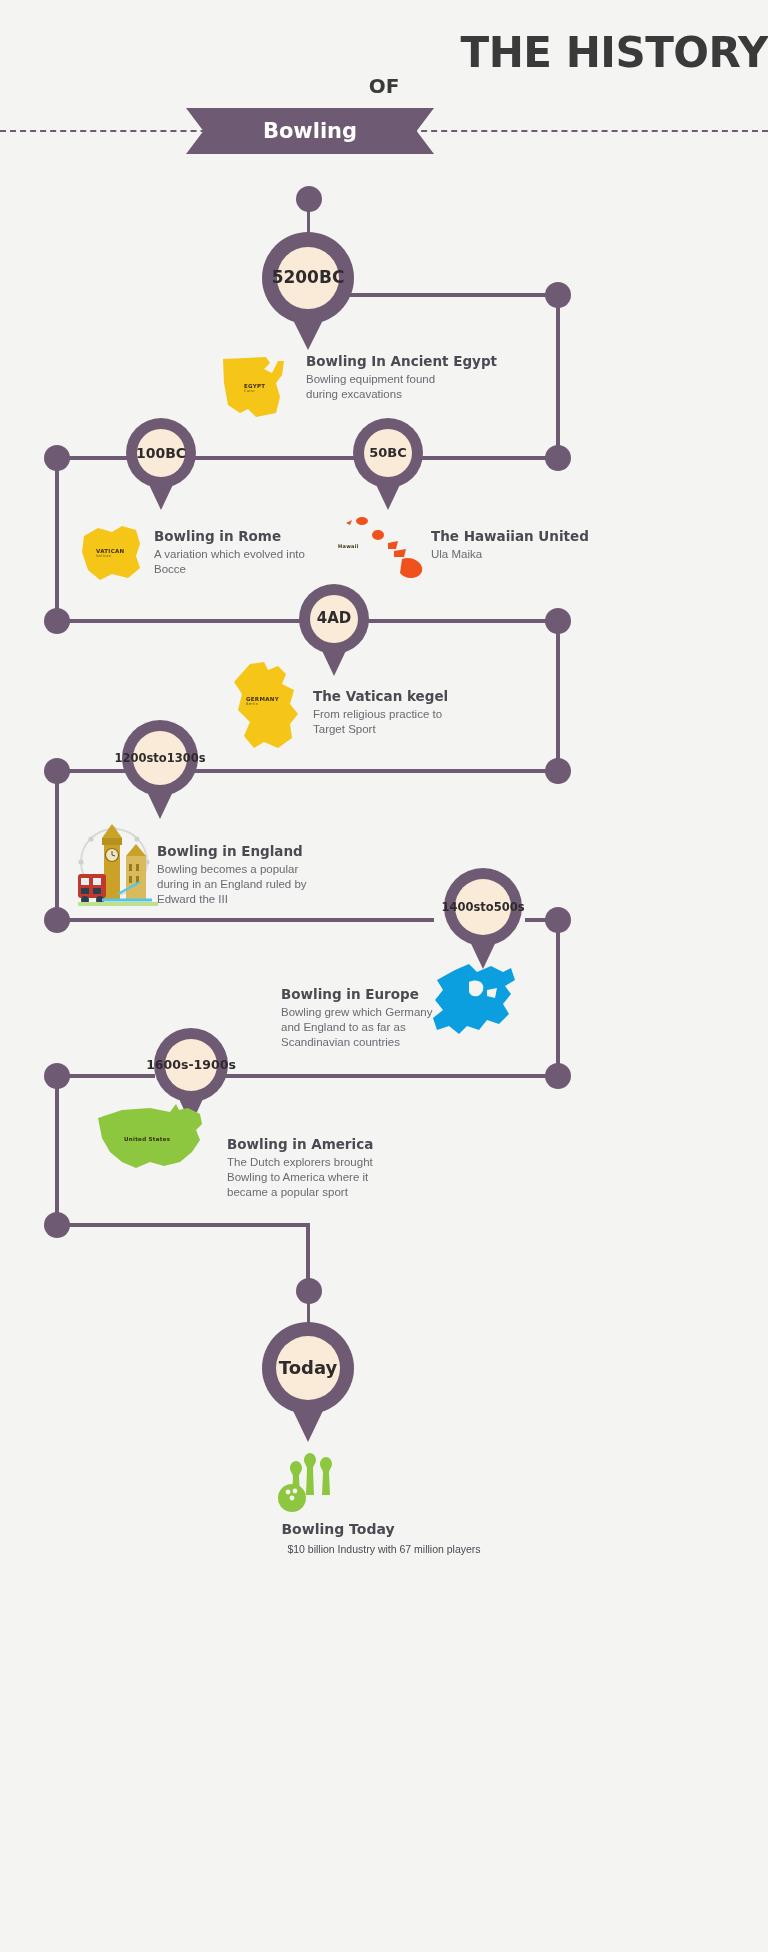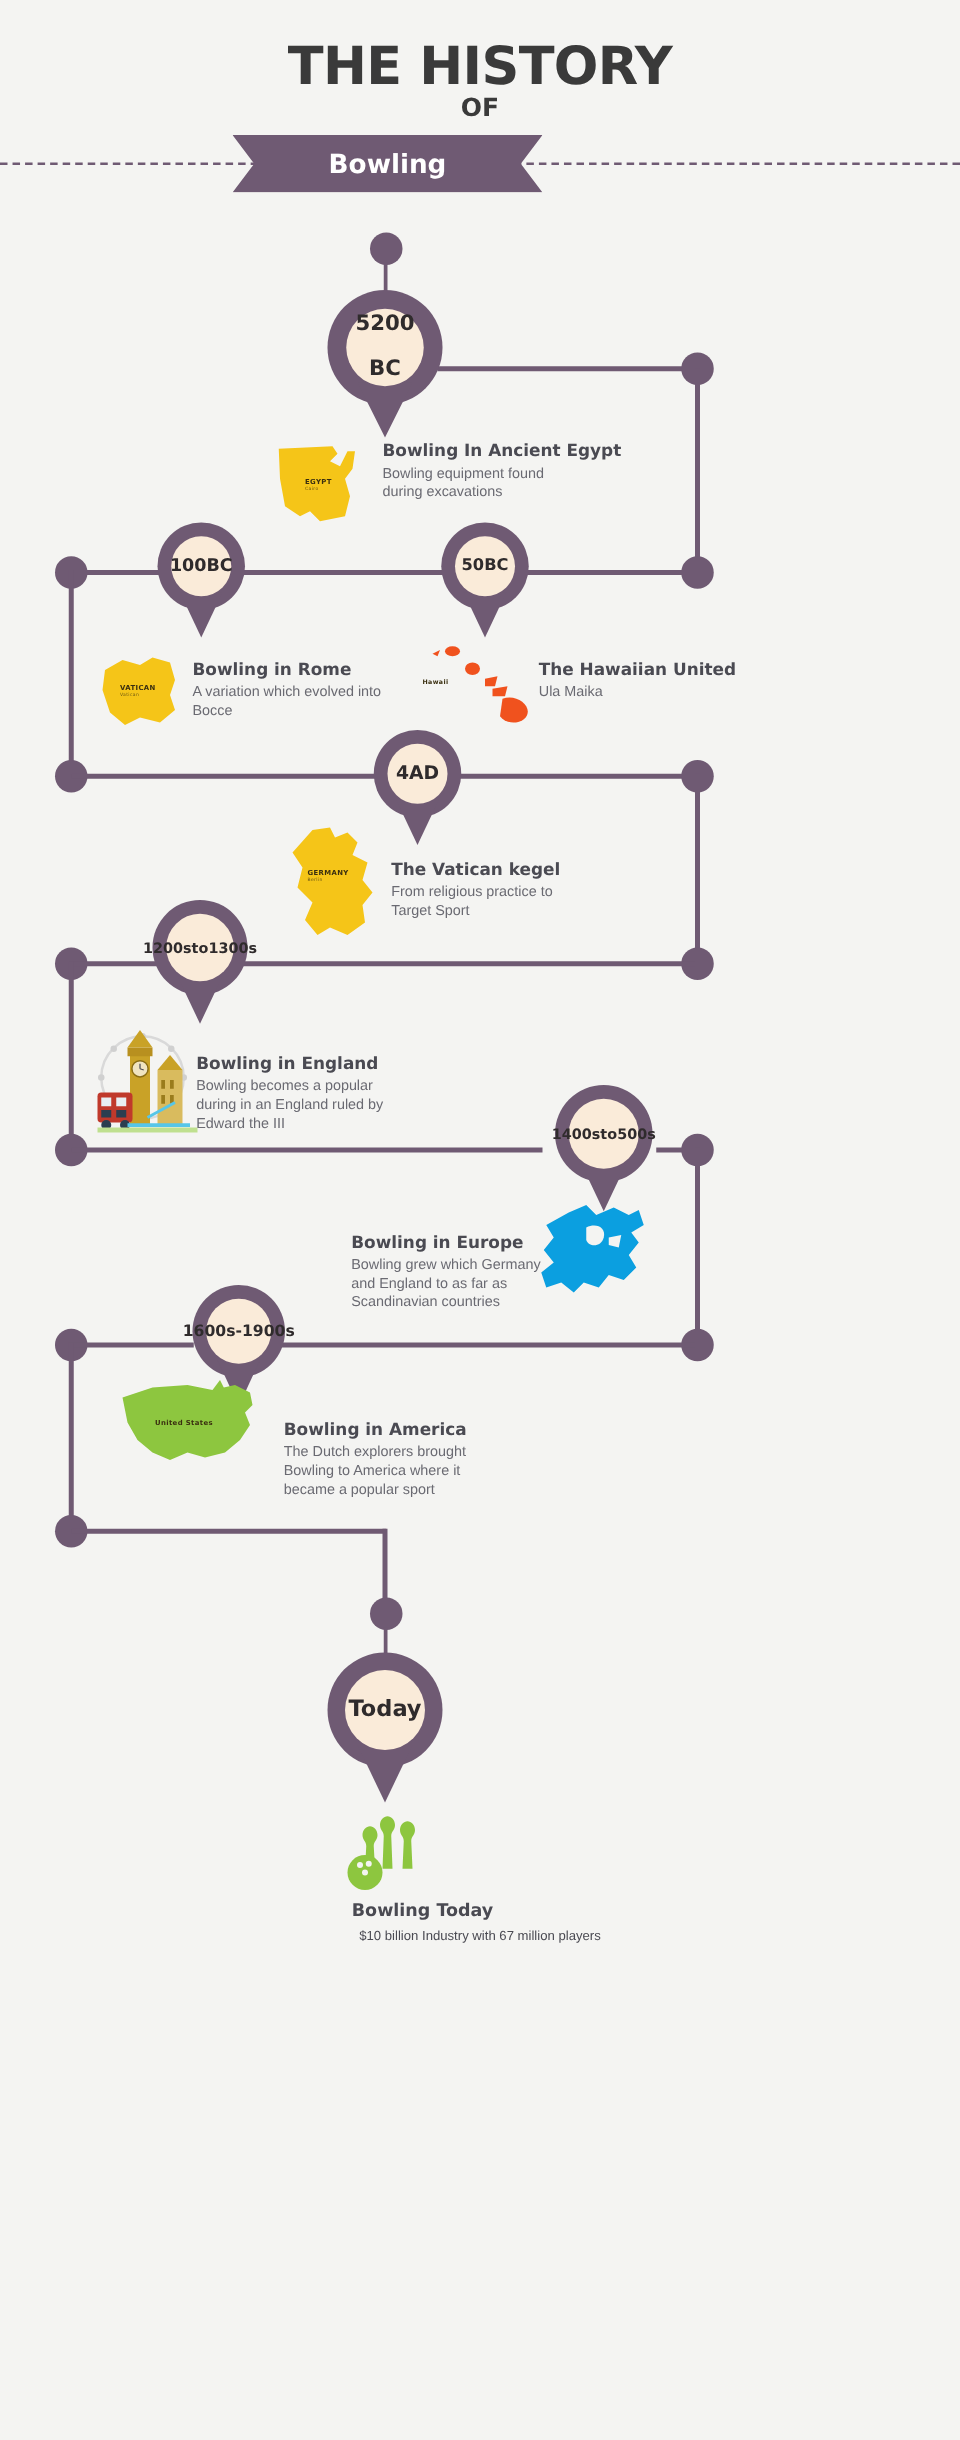--- a/index.html
+++ b/index.html
@@ -7,21 +7,21 @@
     width: 768px; height: 1952px;
     background: #f4f4f2;
     font-family: "Liberation Sans", sans-serif;
     overflow: hidden;
   }
   #root { position: relative; width: 768px; height: 1952px; }
 
   
   .title-main {
     position: absolute; left: 0; top: 28px; width: 768px;
-    text-align: center;
+    text-align: right;
     font-size: 42px; font-weight: bold; letter-spacing: -0.5px;
     color: #3a3a3a;
     font-family: "DejaVu Sans", sans-serif;
   }
   .title-of {
     position: absolute; left: 0; top: 74px; width: 768px;
     text-align: center;
     font-size: 20px; font-weight: bold; color: #3a3a3a;
     font-family: "DejaVu Sans", sans-serif;
   }
@@ -156,21 +156,21 @@
   <div class="vline" style="left:55px; top:1074px; height:152px;"></div>
   <div class="dot" style="left:44px; top:1212px;"></div>
 
   <div class="hline" style="left:57px; top:1223px; width:252px;"></div>
   <div class="vline" style="left:306px; top:1223px; height:62px;"></div>
   <div class="dot" style="left:296px; top:1278px;"></div>
   <div class="stem" style="left:307px; top:1302px; height:28px;"></div>
 
   <div class="pin" style="left:262px; top:232px; width:92px; height:122px;">
     <div class="head" style="width:92px; height:92px;">
-      <div class="inner" style="width:62px; height:62px; font-size:17px;flex-direction:column;">
+      <div class="inner" style="width:62px; height:62px; font-size:17px;">
         <span>5200</span>
           <br>
         <span>BC</span>
       </div>
     </div>
     <div class="tip" style="left:24px; top:74px; border-left-width:22px; border-right-width:22px; border-top-width:44px;"></div>
   </div>
 
   <div class="mapwrap" style="left:218px; top:353px; width:78px; height:68px;">
     <svg width="78" height="68" viewBox="0 0 78 68">

